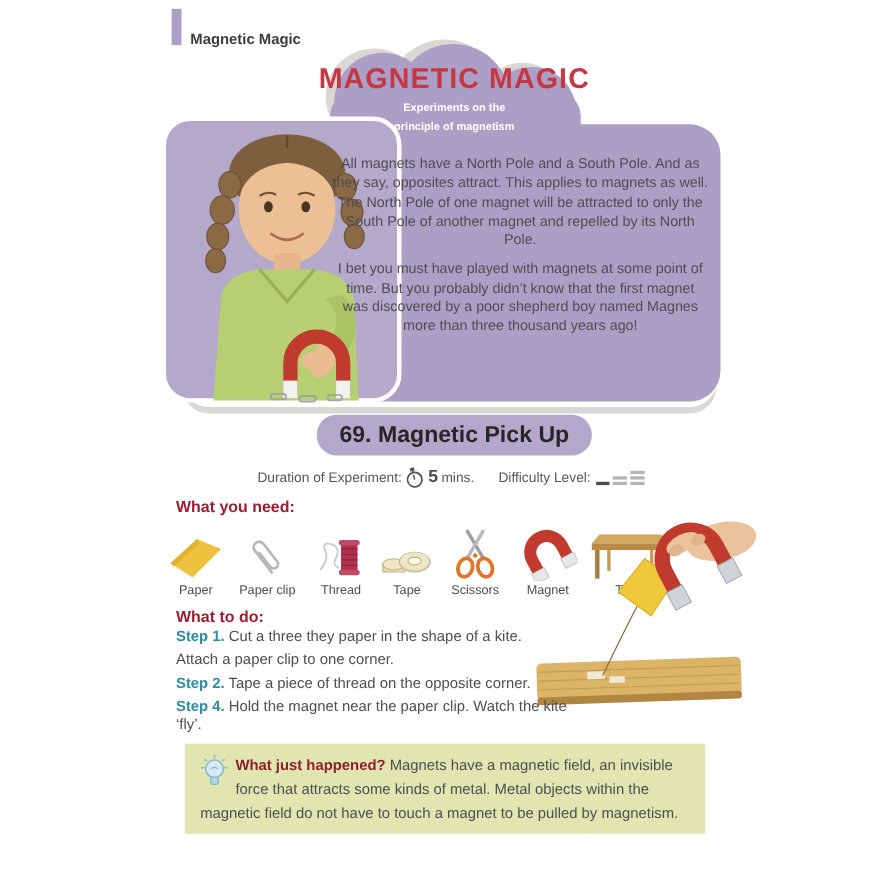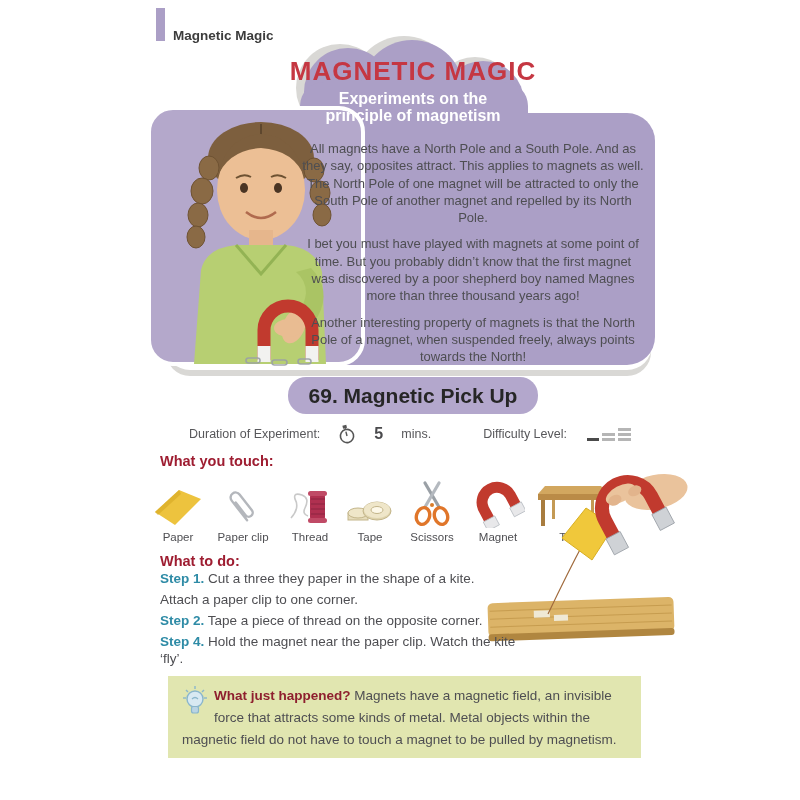--- a/index.html
+++ b/index.html
@@ -16,34 +16,34 @@
   .cloud-purple .bump,.cloud-purple .base{background:var(--panel-purple,#ab9fc6);}
   .cloud-purple .base{position:absolute;border-radius:24px;}
 
   
   .hero-panel{position:absolute;left:162px;top:113px;width:493px;height:252px;border-radius:28px;
       background:var(--panel-purple,#ab9fc6);
       box-shadow:0 8px 0 -3px #ffffff, 0 15px 0 -4px var(--shadow-gray,#d9d8d5);}
   .hero-title{position:absolute;left:288px;top:56px;width:250px;text-align:center;z-index:3;
       font-size:26px;font-weight:800;letter-spacing:1px;color:var(--title-red,#c53742);}
   .hero-subtitle{position:absolute;left:303px;top:90px;width:220px;text-align:center;z-index:3;
-      font-size:16px;font-weight:bold;color:#ffffff;line-height:17px;}
+      font-size:10px;font-weight:bold;color:#ffffff;line-height:17px;}
   .hero-paragraphs{position:absolute;left:302px;top:140px;width:342px;z-index:3;text-align:center;
       font-size:13px;line-height:1.33;}
   .hero-paragraphs p{margin:0 0 9px 0;}
   .girl-photo{position:absolute;left:146px;top:88px;z-index:2;}
 
   
   .exp-pill{position:absolute;left:288px;top:377px;width:250px;height:37px;border-radius:18px;
       background:var(--pill-purple,#b3a7cc);display:flex;align-items:center;justify-content:center;
       font-size:21px;font-weight:600;color:#262626;}
 
   
   .meta-row{position:absolute;left:110px;top:424px;width:600px;display:flex;justify-content:center;
-      align-items:center;gap:18px;font-size:12.5px;color:#57575a;}
+      align-items:center;gap:3px;font-size:12.5px;color:#57575a;}
   .meta-row .num{font-size:16px;font-weight:bold;color:#4a4a4d;}
   .meta-gap{width:16px;}
   .diff-meter{display:flex;align-items:flex-end;gap:3px;margin-left:2px;}
   .bar-group{display:flex;flex-direction:column;gap:2px;}
   .bar{width:13px;height:3px;background:#b5b5b5;display:block;}
   .bar.filled{background:#4a4a4a;width:12px;}
 
   .red-heading{position:absolute;font-size:14.5px;font-weight:bold;color:var(--heading-red,#9e1d31);}
 
   
@@ -136,21 +136,20 @@
   </svg>
 
   <div class="hero-title">MAGNETIC MAGIC</div>
   <div class="hero-subtitle">
     <span>Experiments on the</span><br>
     <span>principle of magnetism</span>
   </div>
   <div class="hero-paragraphs">
     <p>All magnets have a North Pole and a South Pole. And as they say, opposites attract. This applies to magnets as well. The North Pole of one magnet will be attracted to only the South Pole of another magnet and repelled by its North Pole.</p>
     <p>I bet you must have played with magnets at some point of time. But you probably didn’t know that the first magnet was discovered by a poor shepherd boy named Magnes more than three thousand years ago!</p>
-    <p>Another interesting property of magnets is that the North Pole of a magnet, when suspended freely, always points towards the North!</p>
   </div>
 
   <div class="exp-pill">69. Magnetic Pick Up</div>
 
   <div class="meta-row">
     <span>Duration of Experiment:</span>
     <svg width="18" height="20" viewBox="0 0 18 20">
       <g transform="rotate(-14 9 12)">
         <rect x="7" y="1" width="4" height="3" fill="#555"></rect>
         <line x1="9" y1="4" x2="9" y2="6" stroke="#555" stroke-width="1.5"></line>
@@ -171,21 +170,21 @@
           <i class="bar"></i>
         </span>
       <span class="bar-group">
           <i class="bar"></i>
           <i class="bar"></i>
           <i class="bar"></i>
         </span>
     </span>
   </div>
 
-  <div class="red-heading" style="left:160px;top:453px;">What you touch:</div>
+  <div class="red-heading" style="left:160px;top:453px;">What you need:</div>
 
   <div class="items-row">
     <div class="item" style="width:50px;">
       <div class="iconbox">
           <svg width="50" height="40" viewBox="0 0 50 40">
         <polygon points="2,24 26,2 48,11 22,37" fill="#edc33e"></polygon>
         <polygon points="2,24 26,2 28,6 5,27" fill="#d9ad26" opacity="0.7"></polygon>
       </svg>
         </div>
       <div class="ilabel">Paper</div>

